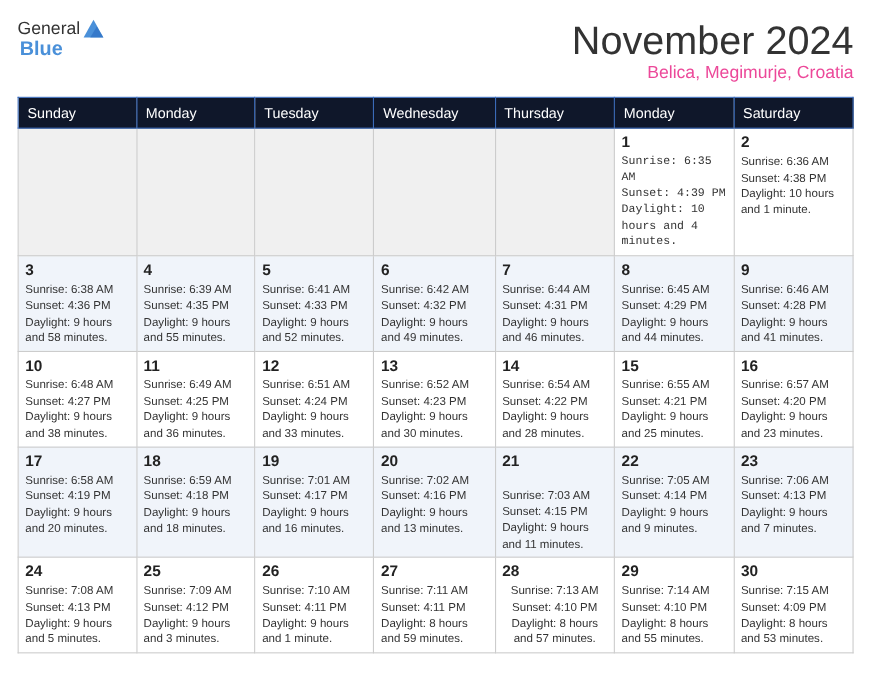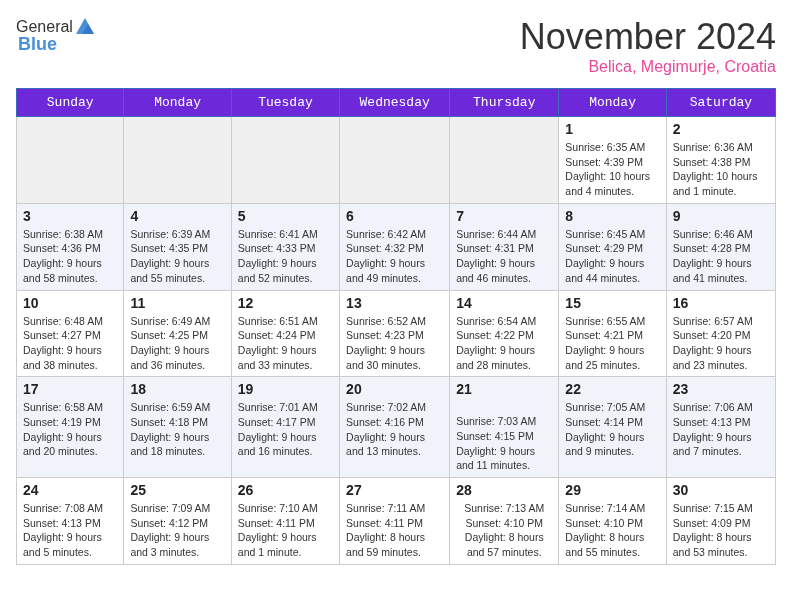--- a/index.html
+++ b/index.html
@@ -13,28 +13,27 @@
     .logo-general { color: #333; }
     .logo-blue { color: #4a90d9; }
     
     .title-block { text-align: right; }
     .month-title { font-size: 36px; color: #333; font-weight: 300; }
     .location { font-size: 16px; color: #ec4899; }
     
     .calendar { width: 100%; border-collapse: collapse; }
     
     .calendar th {
-      background: #6d28d9;
+      background: #0f172a;
       color: white;
-      text-align: center;
+      text-align: left;
       padding: 6px 8px;
       font-size: 13px;
       font-weight: normal;
       border: 1px solid #3a6ab8;
-      font-family: Liberation Mono, monospace;
     }
     
     .calendar td {
       border: 1px solid #ccc;
       vertical-align: top;
       padding: 4px 6px;
       width: 113px;
       min-height: 80px;
       font-size: 11px;
       color: #333;
@@ -88,21 +87,21 @@
     </thead>
     <tbody id="calendar-body">
     <tr>
           <td class="empty"></td>
           <td class="empty"></td>
           <td class="empty"></td>
           <td class="empty"></td>
           <td class="empty"></td>
           <td class="has-data">
             <div class="day-num">1</div>
-            <div class="day-info" style="white-space: pre-line;">Sunrise: 6:35 AM
+            <div class="day-info" style="white-space: pre-line; font-family: Liberation Mono, monospace;">Sunrise: 6:35 AM
 Sunset: 4:39 PM
 Daylight: 10 hours and 4 minutes.</div>
           </td>
           <td class="has-data">
             <div class="day-num">2</div>
             <div class="day-info" style="white-space: pre-line;">Sunrise: 6:36 AM
 Sunset: 4:38 PM
 Daylight: 10 hours and 1 minute.</div>
           </td>
         </tr>

